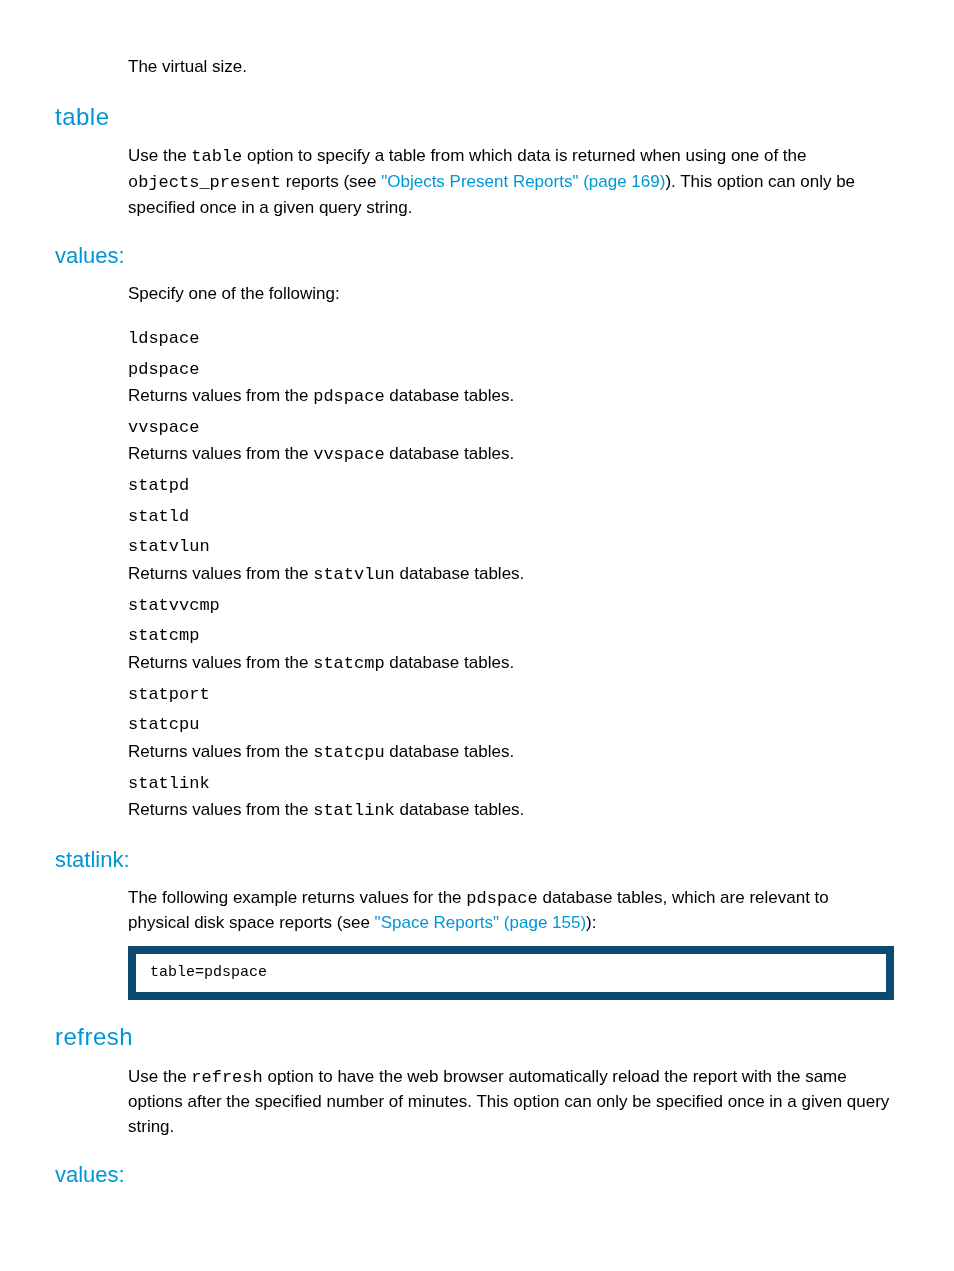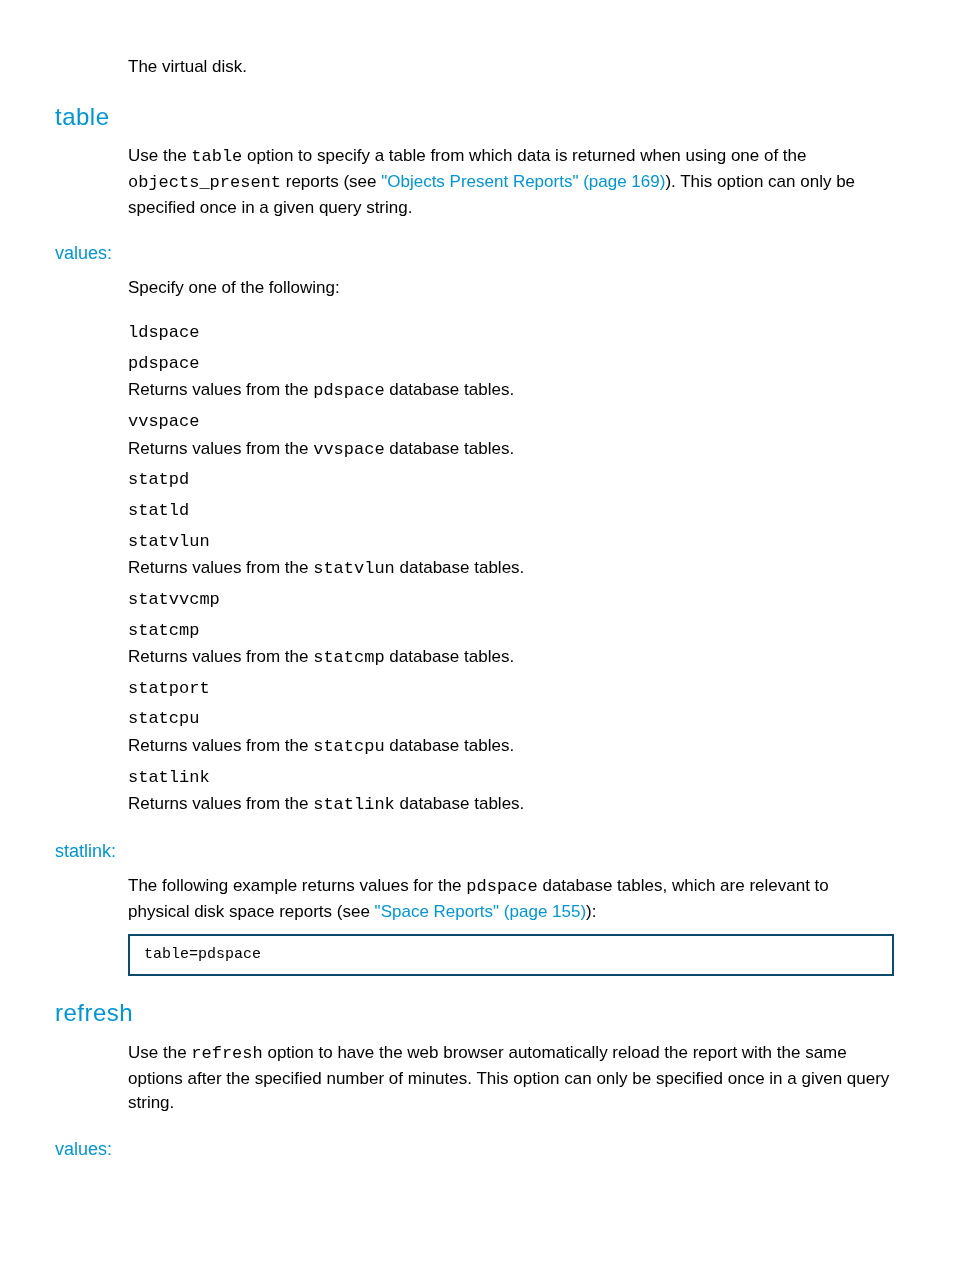--- a/index.html
+++ b/index.html
@@ -16,45 +16,45 @@
   .h2 {
     color: #0096d6;
     font-size: 24px;
     font-weight: 400;
     margin-top: 20px;
     margin-bottom: 10px;
     letter-spacing: 0.5px;
   }
   .h3 {
     color: #0096d6;
-    font-size: 18px;
+    font-size: 22px;
     font-weight: 400;
     margin-top: 20px;
     margin-bottom: 10px;
   }
   .para { margin-bottom: 6px; }
   .para-block { margin-bottom: 8px; }
   .mono { font-family: "Courier New", Courier, monospace; }
   .hyperlink { color: #0096d6; text-decoration: none; cursor: pointer; }
   .dl { margin-top: 20px; }
   .dt { font-family: "Courier New", Courier, monospace; margin-top: 6px; margin-bottom: 2px; }
   .dd { margin-bottom: 6px; }
   .codebox {
-    border: 2px solid #0c4a6e;
+    border: 8px solid #0c4a6e;
     padding: 8px 14px;
     font-family: "Courier New", Courier, monospace;
     font-size: 15px;
     margin-top: 10px;
     margin-bottom: 6px;
   }
 </style>
 </head>
 <body>
 
-<p class="para indent-1">The virtual disk.</p>
+<p class="para indent-1">The virtual size.</p>
 
 <h2 class="h2">table</h2>
 
 <p class="para-block indent-1">
   <span>Use the </span><span class="mono">table</span><span> option to specify a table from which data is returned when using one of the </span><span class="mono">objects_present</span><span> reports (see </span><a class="hyperlink">"Objects Present Reports" (page 169)</a><span>). This option can only be specified once in a given query string.</span>
 </p>
 
 <h3 class="h3">values:</h3>
 
 <p class="para indent-1">Specify one of the following:</p>

